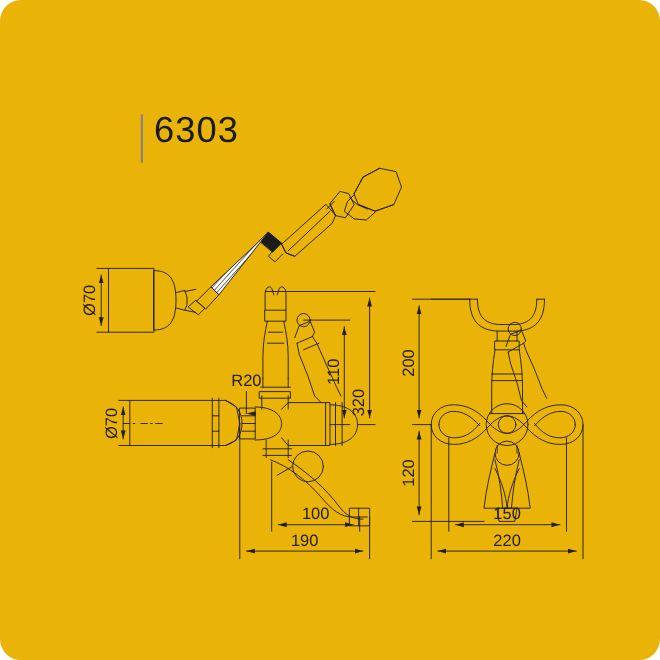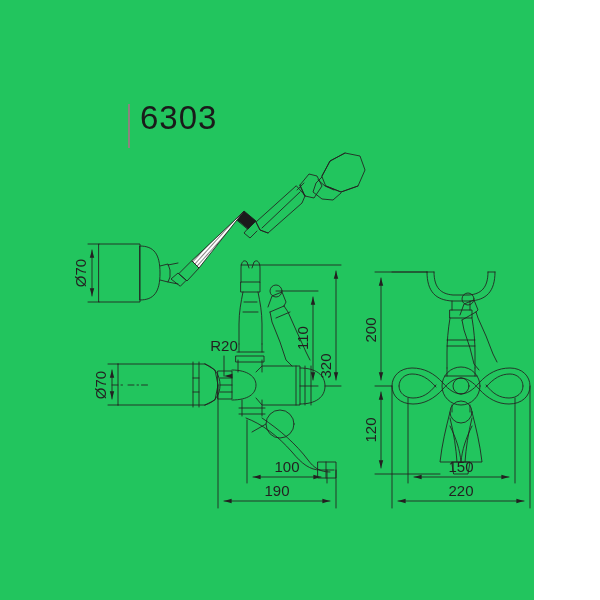--- a/index.html
+++ b/index.html
@@ -2,25 +2,26 @@
 <html><head>
 <meta charset="utf-8">
 <style>
   html, body {
     margin: 0;
     padding: 0;
     background: #ffffff;
   }
   #page {
     position: relative;
-    width: 534px;
+    width: 600px;
     height: 600px;
-    background: #22c55e;
+    background: #eab308;
     font-family: "Liberation Sans", sans-serif;
     overflow: hidden;
+    border-radius: 19px;
   }
   #drawing {
     position: absolute;
     left: 0;
     top: 0;
     width: 600px;
     height: 600px;
   }
   .title-text {
     position: absolute;

